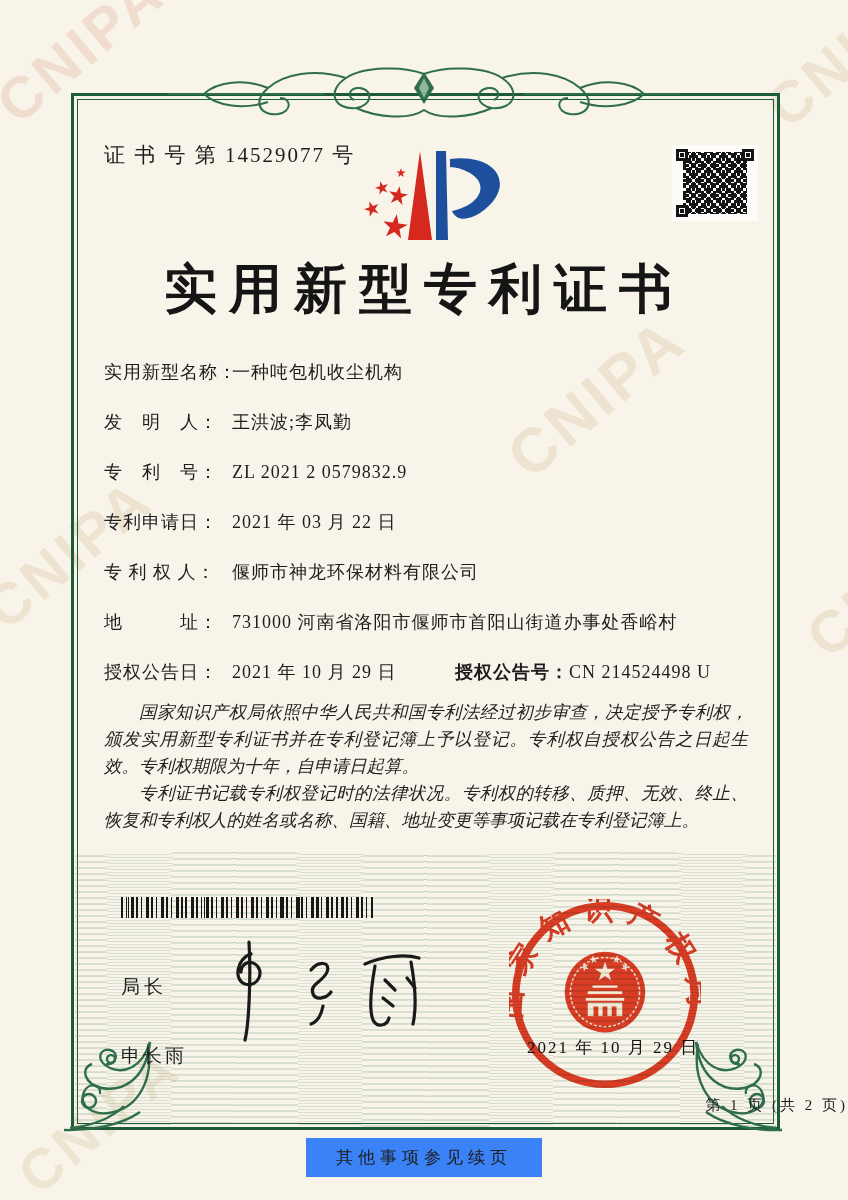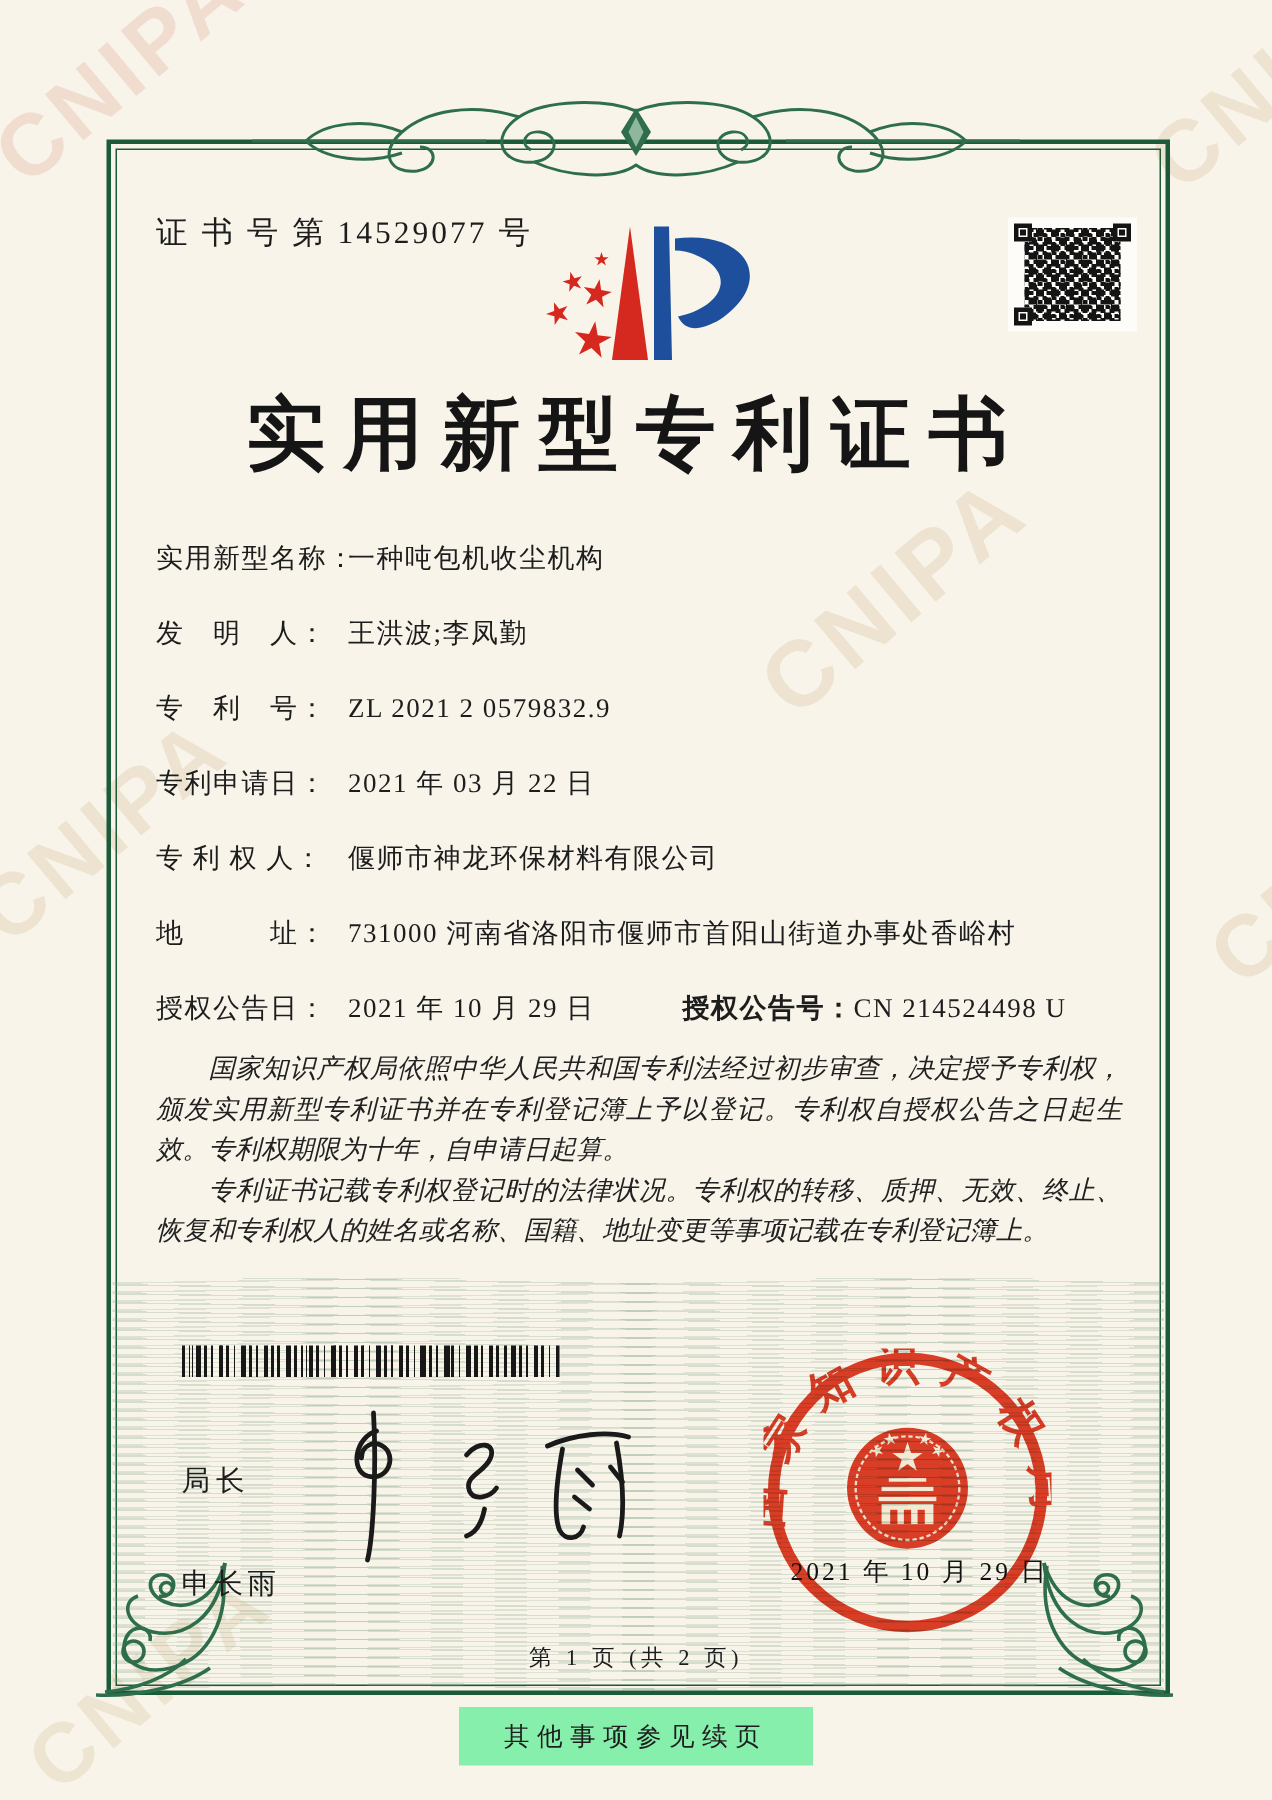--- a/index.html
+++ b/index.html
@@ -80,26 +80,26 @@
       repeating-linear-gradient(90deg,transparent 0 7px,#171717 7px 8px,transparent 8px 19px);
   }
   .sig-title{position:absolute; left:121px; top:974px; font-size:19px; letter-spacing:4px;}
   .sig-name{position:absolute; left:121px; top:1008px; font-size:19px; letter-spacing:3px;margin-top:35px;}
   .sig-script{position:absolute; left:215px; top:936px;}
   .seal{position:absolute; left:509px; top:899px; mix-blend-mode:multiply; opacity:.96;}
   .seal-date{
     position:absolute; left:527px; top:1036px; font-size:17px; letter-spacing:2px; color:#111;
   }
   .page-info{
-    position:absolute; left:0; right:0; top:1096px; text-align:center;
+    position:absolute; left:0; right:0; top:1096px; text-align:right;
     font-size:15px; letter-spacing:3px;
   }
   .footer-note{
     position:absolute; left:50%; top:1138px; transform:translateX(-50%);
-    background:#86efac; padding:8px 30px; font-size:17px; letter-spacing:5px;
+    background:#3b82f6; padding:8px 30px; font-size:17px; letter-spacing:5px;
     white-space:nowrap;
   }
 </style>
 </head>
 <body>
 
 <div class="page">
 
   <span class="wm wm1">CNIPA</span>
   <span class="wm wm2">CNIPA</span>

